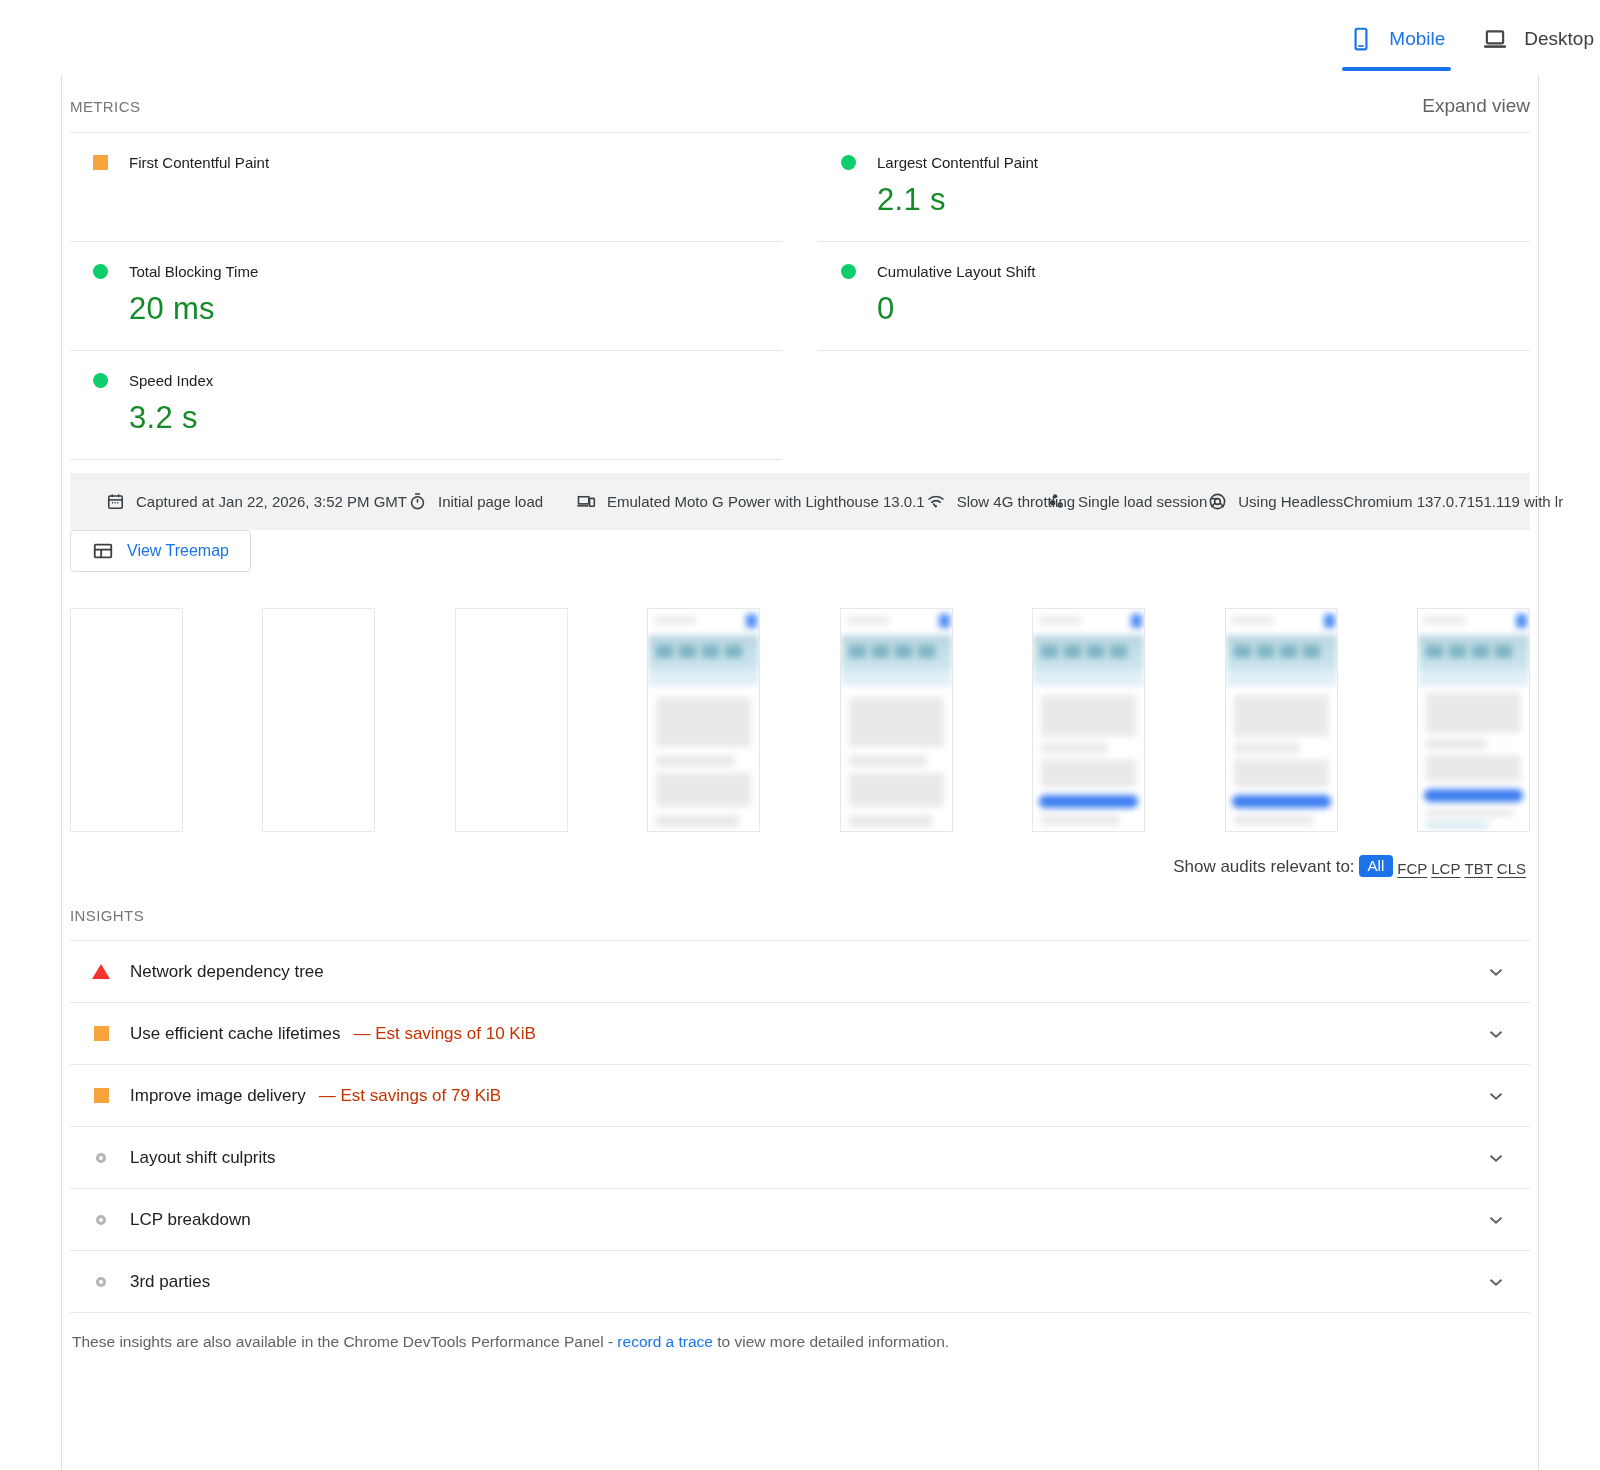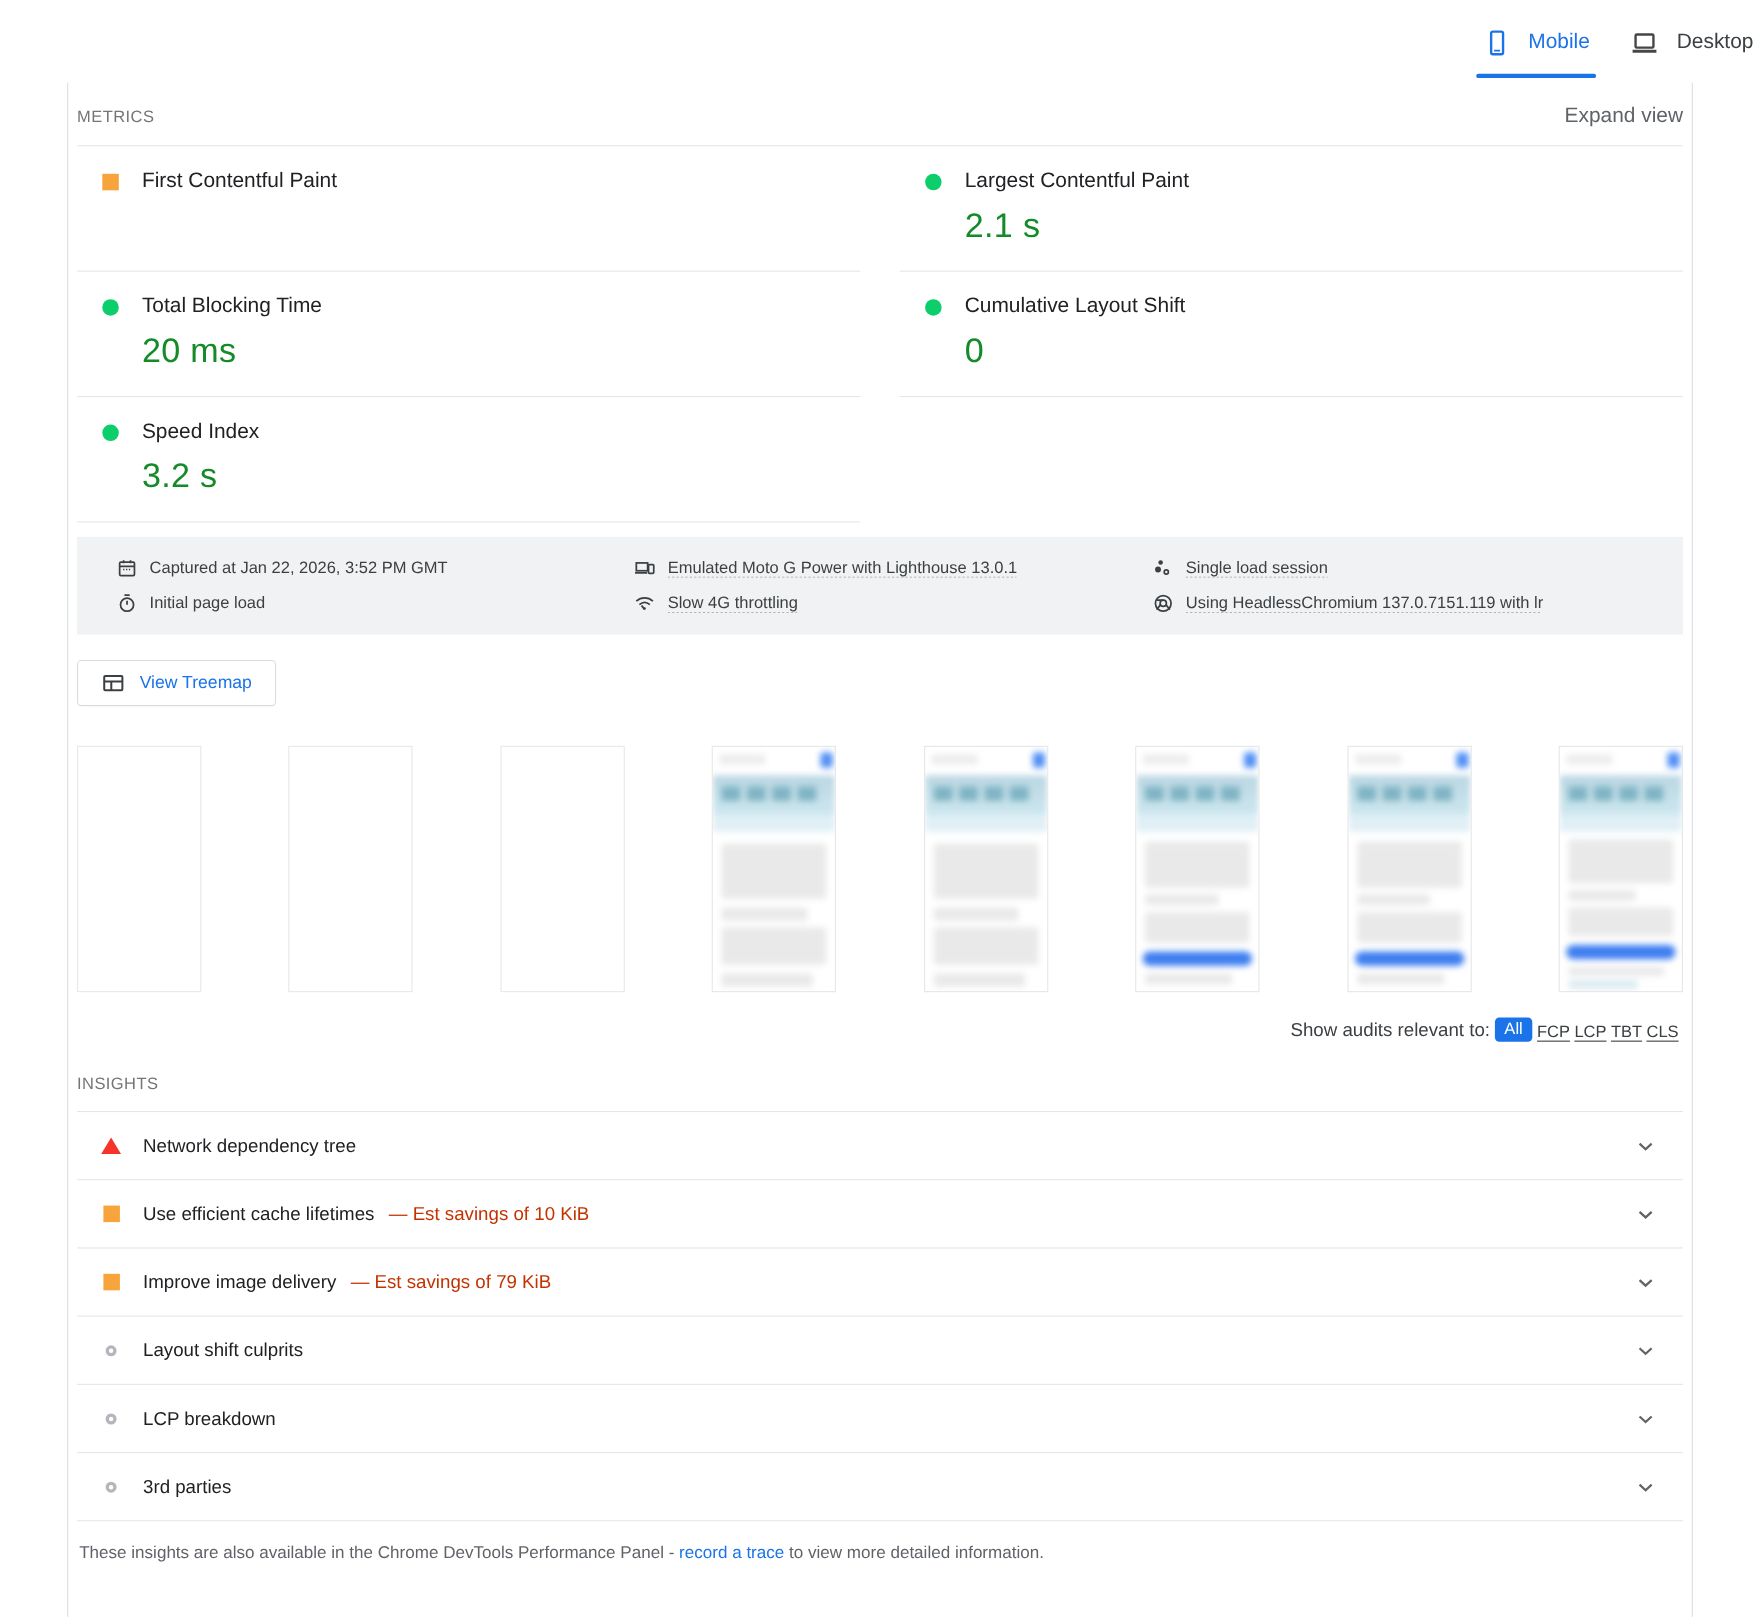--- a/index.html
+++ b/index.html
@@ -25,36 +25,36 @@
   .expand-view { font-size:19px; color:#5f6368; cursor:pointer; }
   .divider { border-bottom:1px solid #e4e6e8; }
 
   
   .metrics-grid { display:grid; grid-template-columns:1fr 1fr; column-gap:36px; }
   .mcell { padding:21px 0 23px 23px; border-bottom:1px solid #e4e6e8; }
   .mcell.empty { border-bottom:none; }
   .mhead { display:flex; align-items:center; gap:21px; }
   .micon-square { width:15px; height:15px; background:#f7a43c; flex:0 0 auto; }
   .micon-dot { width:15px; height:15px; border-radius:50%; background:#0cce6b; flex:0 0 auto; }
-  .mlabel { font-size:19px; color:#202124; }
+  .mlabel { font-size:15px; color:#202124; }
   .mvalue { margin:11px 0 0 36px; font-size:31px; letter-spacing:0.3px; }
   .mvalue.average { color:#c33300; }
   .mvalue.good { color:#148a28; }
 
   
   .infobar { margin-top:13px; background:#f1f2f3; padding:19px 20px 19px 36px; display:flex; }
-  .infocol { display:flex; flex-direction:column; gap:13px; }
+  .infocol { display:flex; flex-direction:row; gap:1px; }
   .infocol.c1 { width:470px; } .infocol.c2 { width:472px; } .infocol.c3 { flex:1; min-width:0; }
   .inforow { display:flex; align-items:center; gap:11px; font-size:15px; color:#3c4043; white-space:nowrap; }
   .inforow .itxt { overflow:hidden; text-overflow:clip; }
   .inforow .underlined { text-decoration:underline dotted #9aa0a6; text-underline-offset:4px; cursor:pointer; }
   .iicon { flex:0 0 auto; display:inline-flex; }
 
   
-  .treemap-btn { margin-top:23px; display:inline-flex; align-items:center; gap:13px;
+  .treemap-btn { display:inline-flex; align-items:center; gap:13px;
     border:1px solid #dadce0; border-radius:4px; background:#fff; padding:9px 21px; cursor:pointer; }
   .treemap-btn .btn-label { font-size:16px; color:#1a73e8; }
 
   
   .filmstrip { margin-top:36px; display:flex; justify-content:space-between; }
   .thumb { width:113px; height:224px; border:1px solid #e6e6e6; background:#fff; position:relative; overflow:hidden; }
   .thumb .shot { position:absolute; inset:0; filter:blur(3px); }
   .shot .topbar   { position:absolute; top:7px; left:6px; width:42px; height:9px; background:#ececec; border-radius:2px; }
   .shot .topdot   { position:absolute; top:5px; right:2px; width:11px; height:14px; background:#4d8df5; border-radius:2px; }
   .shot .hero     { position:absolute; top:26px; left:0; right:0; height:36px; background:linear-gradient(#b9d6e2,#cde7ef); }

